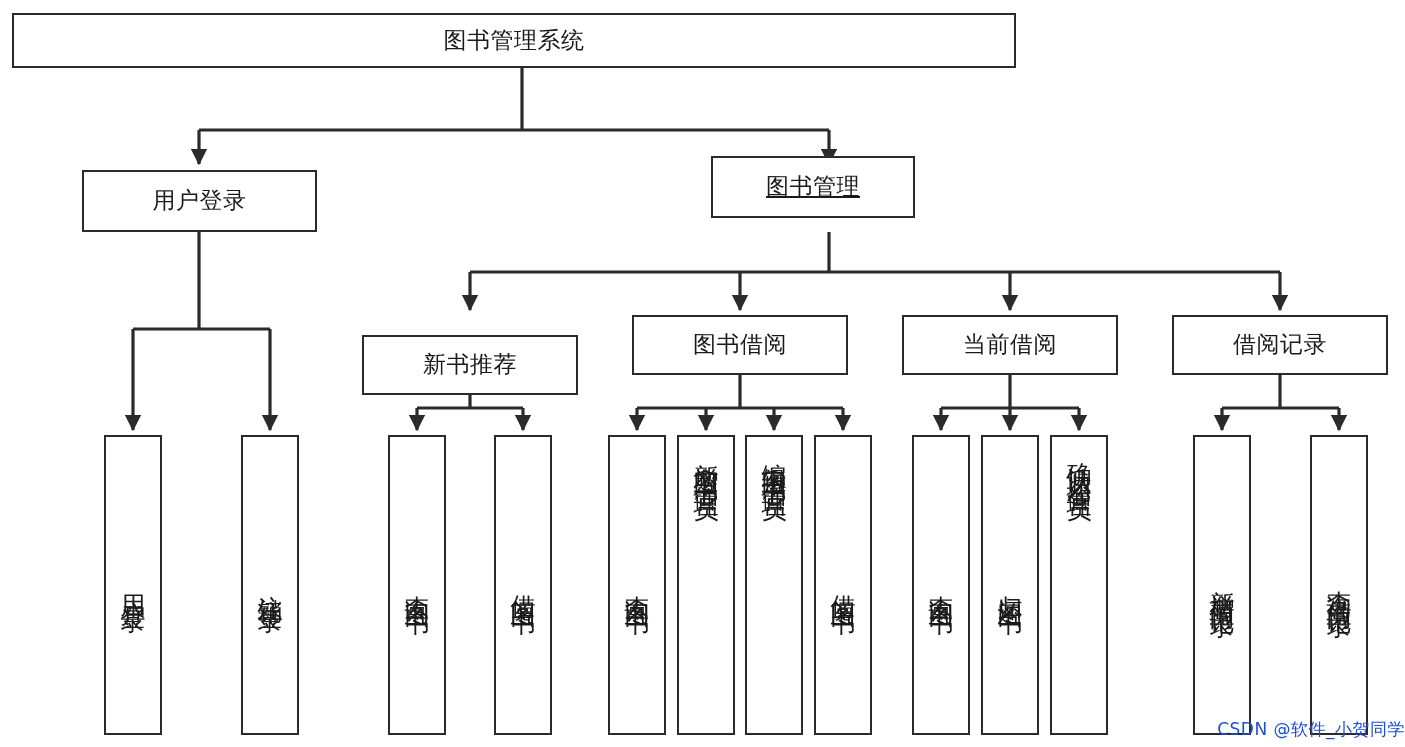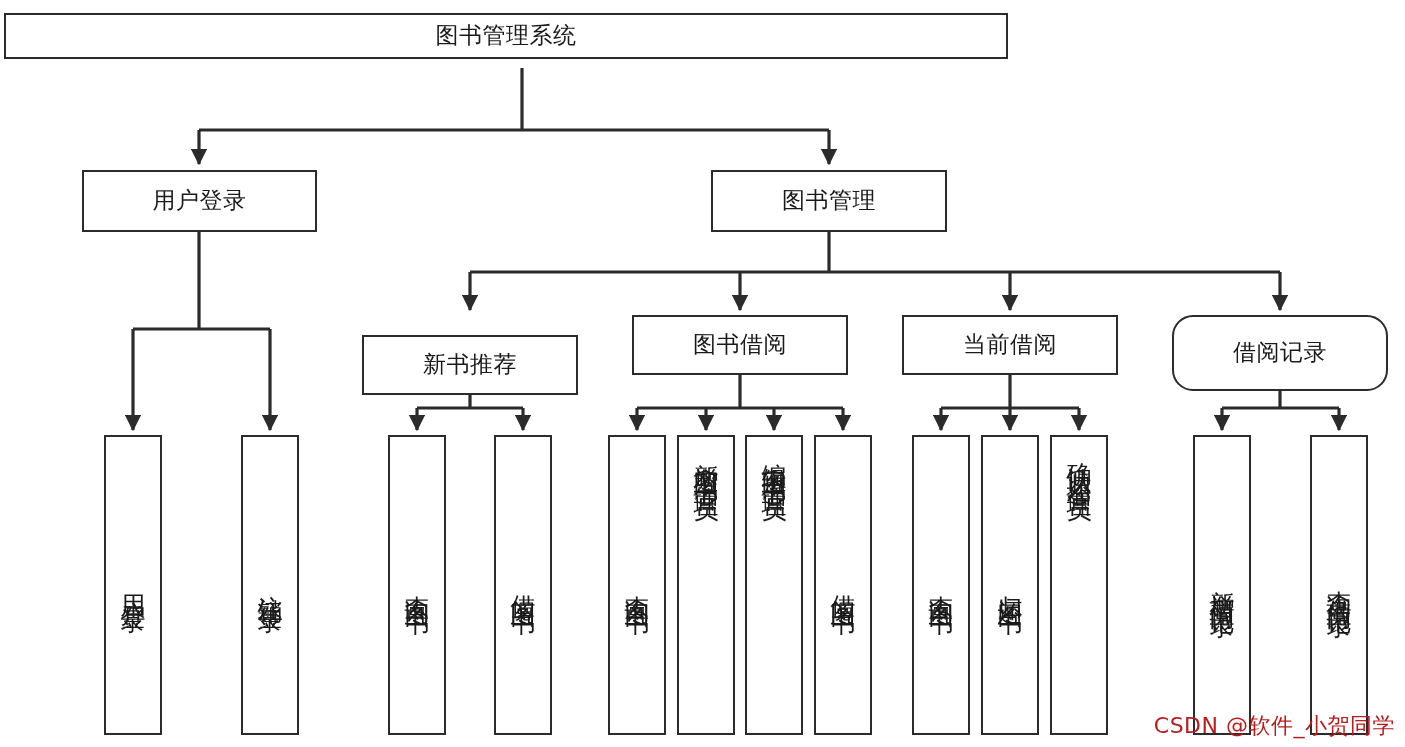--- a/index.html
+++ b/index.html
@@ -59,24 +59,24 @@
     line-height: 1;
     height: auto;
     max-height: 290px;
   }
   .vert.center-v {
     align-items: center;
     padding-top: 0;
   }
   .watermark {
     position: absolute;
-    right: 10px;
+    right: 0;
     bottom: 6px;
-    font-size: 22px;
-    color: #b91c1c;
+    font-size: 17px;
+    color: #1d4ed8;
     letter-spacing: 0.5px;
     user-select: none;
   }
 </style>
 </head>
 <body>
 
 <div id="diagram-root">
 
   <svg id="diagram-svg" viewBox="0 0 1405 747">
@@ -122,41 +122,41 @@
       <path d="M 1010 408 L 1010 430" marker-end="url(#arrow)"></path>
       <path d="M 1079 408 L 1079 430" marker-end="url(#arrow)"></path>
 
       <path d="M 1280 375 L 1280 408"></path>
       <path d="M 1222 408 L 1339 408"></path>
       <path d="M 1222 408 L 1222 430" marker-end="url(#arrow)"></path>
       <path d="M 1339 408 L 1339 430" marker-end="url(#arrow)"></path>
     </g>
   </svg>
 
-  <div class="node-box horiz" style="left:4px; top:13px; width:1004px; height:46px;">
+  <div class="node-box horiz" style="left:12px; top:13px; width:1004px; height:55px;">
     <span class="node-label">图书管理系统</span>
   </div>
 
   <div class="node-box horiz" style="left:82px; top:170px; width:235px; height:62px;">
     <span class="node-label">用户登录</span>
   </div>
-  <div class="node-box horiz" style="left:711px; top:170px; width:236px; height:62px;">
+  <div class="node-box horiz" style="left:711px; top:156px; width:204px; height:62px;text-decoration:underline;">
     <span class="node-label">图书管理</span>
   </div>
 
   <div class="node-box horiz" style="left:362px; top:315px; width:216px; height:60px;margin-top:20px;">
     <span class="node-label">新书推荐</span>
   </div>
   <div class="node-box horiz" style="left:902px; top:315px; width:216px; height:60px;">
     <span class="node-label">当前借阅</span>
   </div>
   <div class="node-box horiz" style="left:632px; top:315px; width:216px; height:60px;">
     <span class="node-label">图书借阅</span>
   </div>
-  <div class="node-box horiz" style="left:1172px; top:315px; width:216px; height:76px;border-radius:21px;">
+  <div class="node-box horiz" style="left:1172px; top:315px; width:216px; height:60px;">
     <span class="node-label">借阅记录</span>
   </div>
 
   <div class="node-box vert center-v" style="left:104px; top:435px; width:58px; height:300px;">
     <span class="node-label">用户登录</span>
   </div>
   <div class="node-box vert center-v" style="left:241px; top:435px; width:58px; height:300px;">
     <span class="node-label">注销登录</span>
   </div>
 

